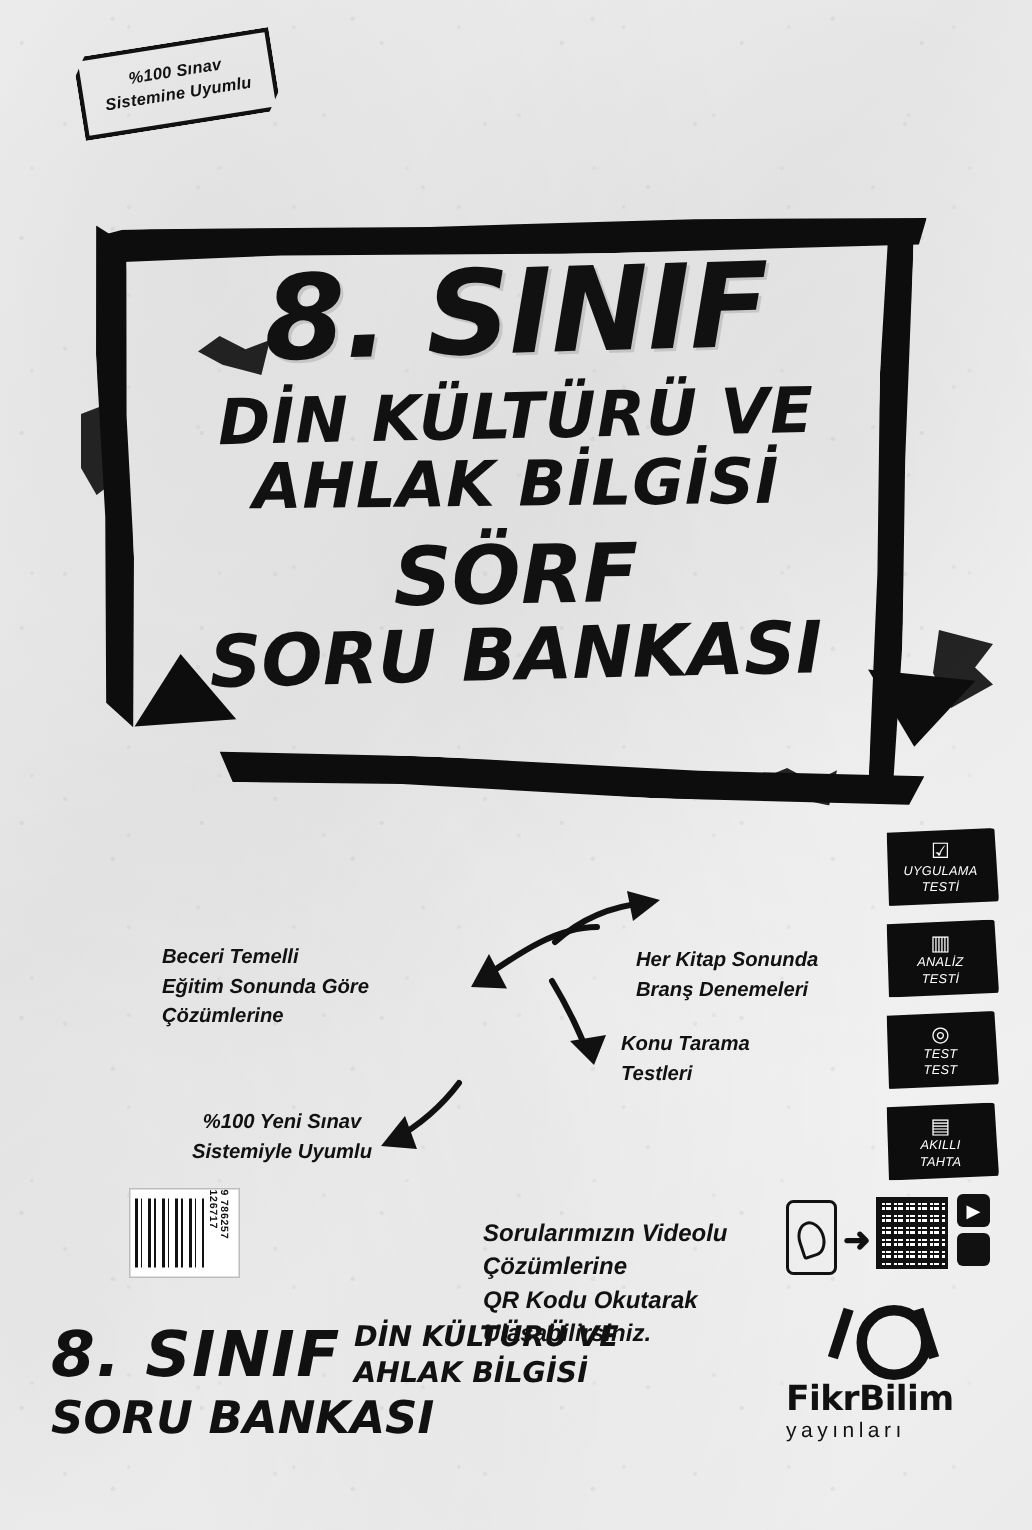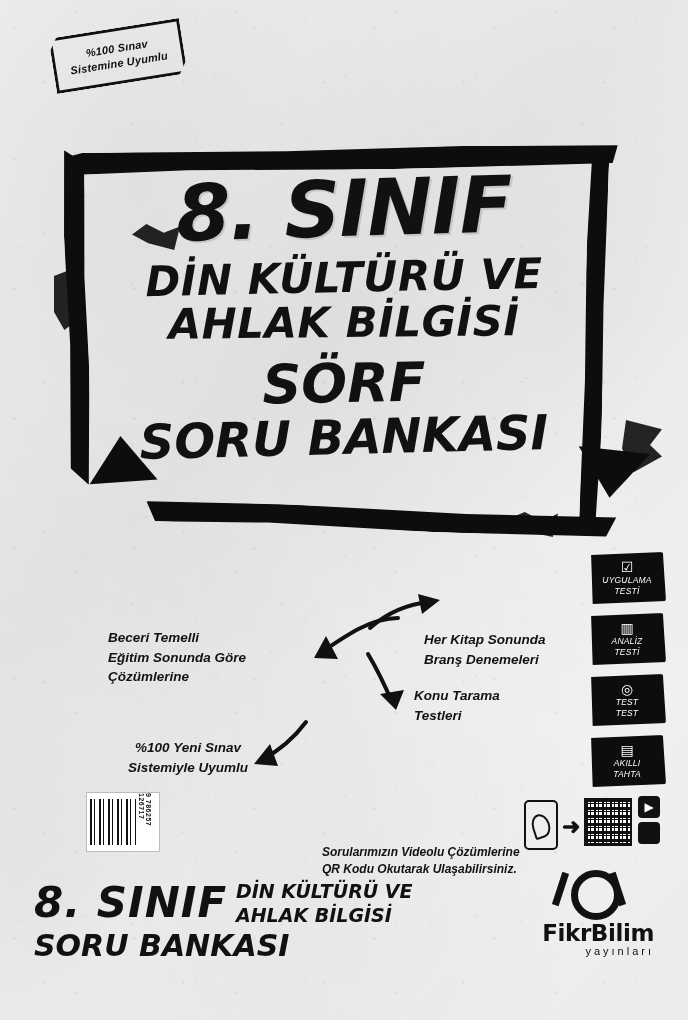--- a/index.html
+++ b/index.html
@@ -264,26 +264,25 @@
     font-weight: bold;
     color: #111;
     margin-left: 2px;
     letter-spacing: .5px;
   }
   #qrNote {
     position: absolute;
     left: 322px;
     top: 812px;
     width: 200px;
-    font-size: 12px;
+    font-size: 16px;
     font-style: italic;
     font-weight: bold;
     line-height: 1.4;
     color: #111;
-    margin-top: 32px;
   }
   #phoneIcon {
     position: absolute;
     left: 524px;
     top: 800px;
     width: 30px;
     height: 46px;
     border: 2px solid #111;
     border-radius: 5px;
   }
@@ -357,21 +356,21 @@
     left: 34px; top: 62px;
     font-family: "DejaVu Sans", sans-serif;
     font-weight: bold; font-style: italic;
     font-size: 30px;
     color: #111;
   }
   #logo {
     position: absolute;
     right: 34px; top: 4px;
     width: 130px;
-    text-align: right;
+    text-align: left;
     color: #111;
   }
   #logo .mark {
     width: 72px; height: 46px; margin: 0 auto 4px;
     position: relative;
   }
   #logo .mark .ring {
     position: absolute; left: 18px; top: 0;
     width: 36px; height: 36px;
     border: 7px solid #111;
@@ -384,21 +383,21 @@
   }
   #logo .mark .lw { left: 4px; transform: rotate(18deg); }
   #logo .mark .rw { right: 4px; transform: rotate(-18deg); }
   #logo .name {
     font-family: "DejaVu Sans", sans-serif;
     font-weight: bold;
     font-size: 23px;
     letter-spacing: -.4px;
   }
   #logo .sub {
-    font-size: 11px;
+    font-size: 14px;
     letter-spacing: 3px;
     margin-top: -1px;
   }
 </style>
 </head>
 <body>
 
 <div id="page">
   <div id="grunge"></div>
 

